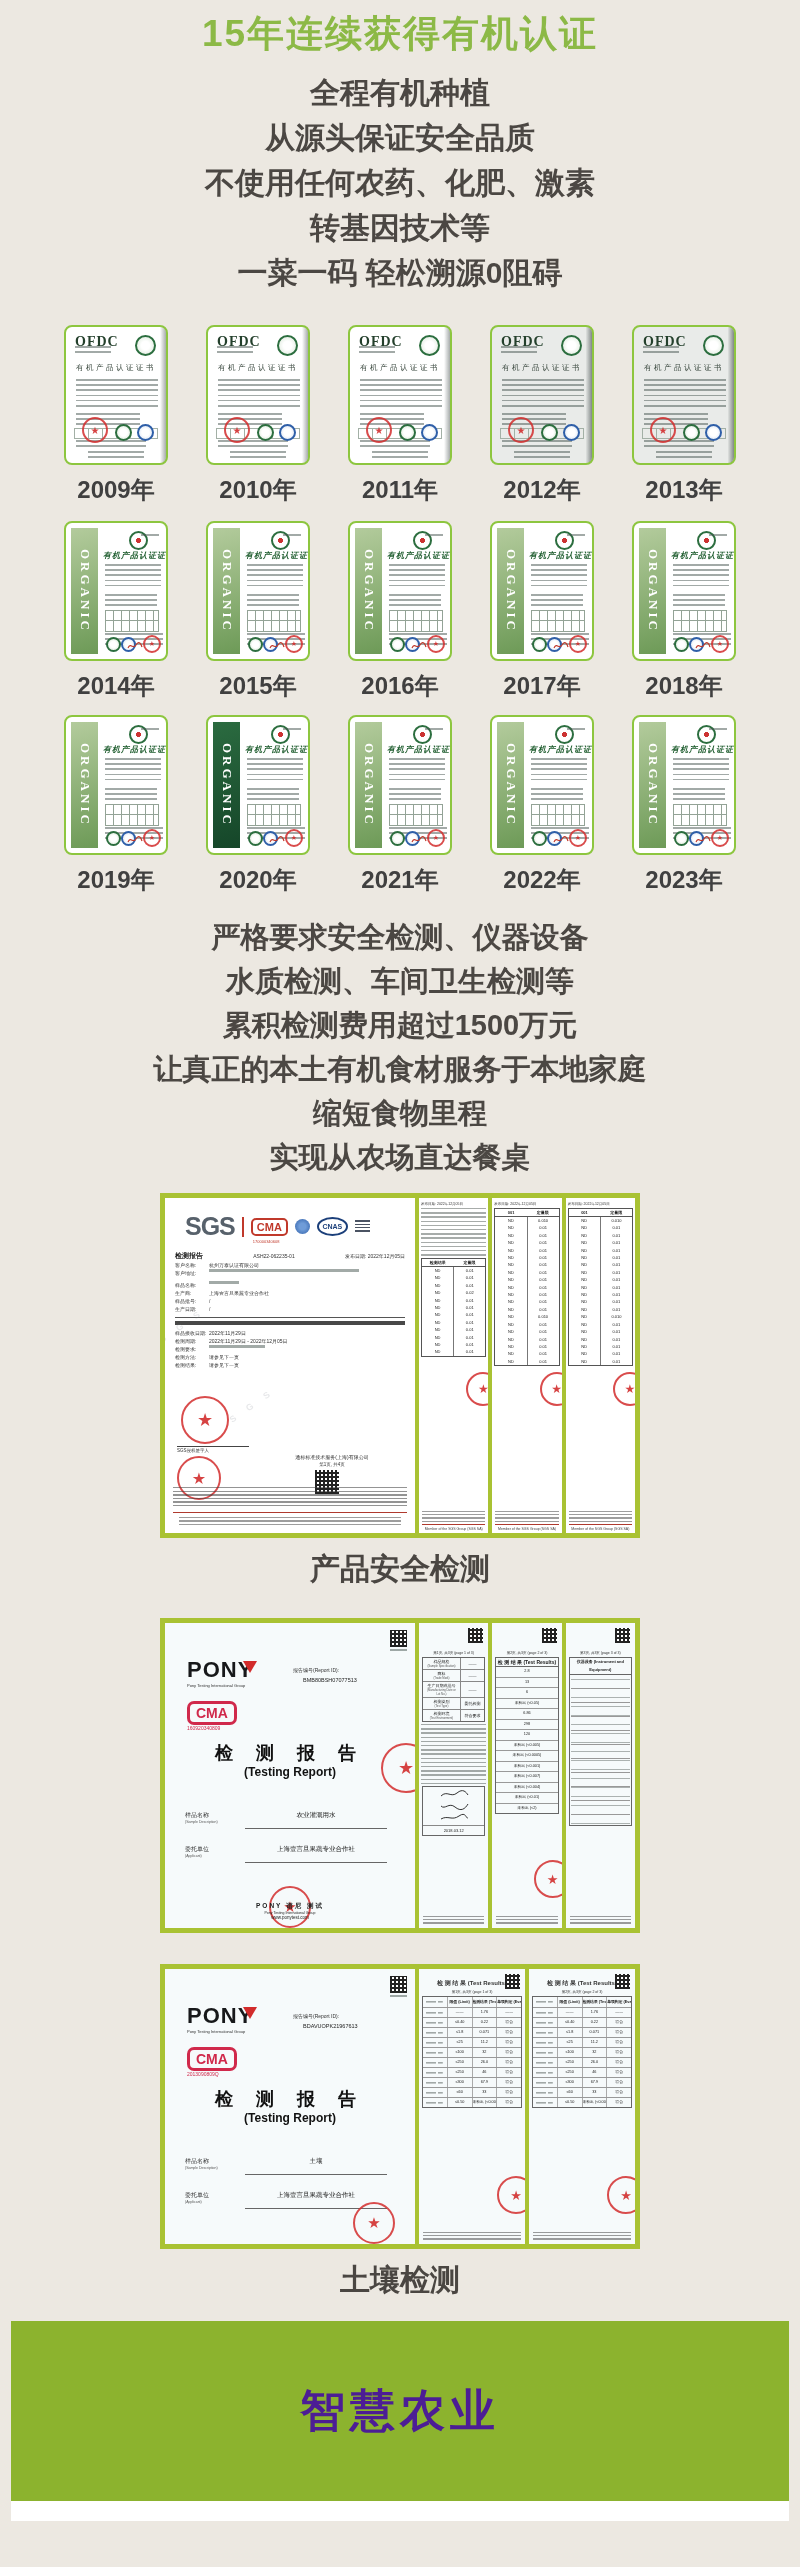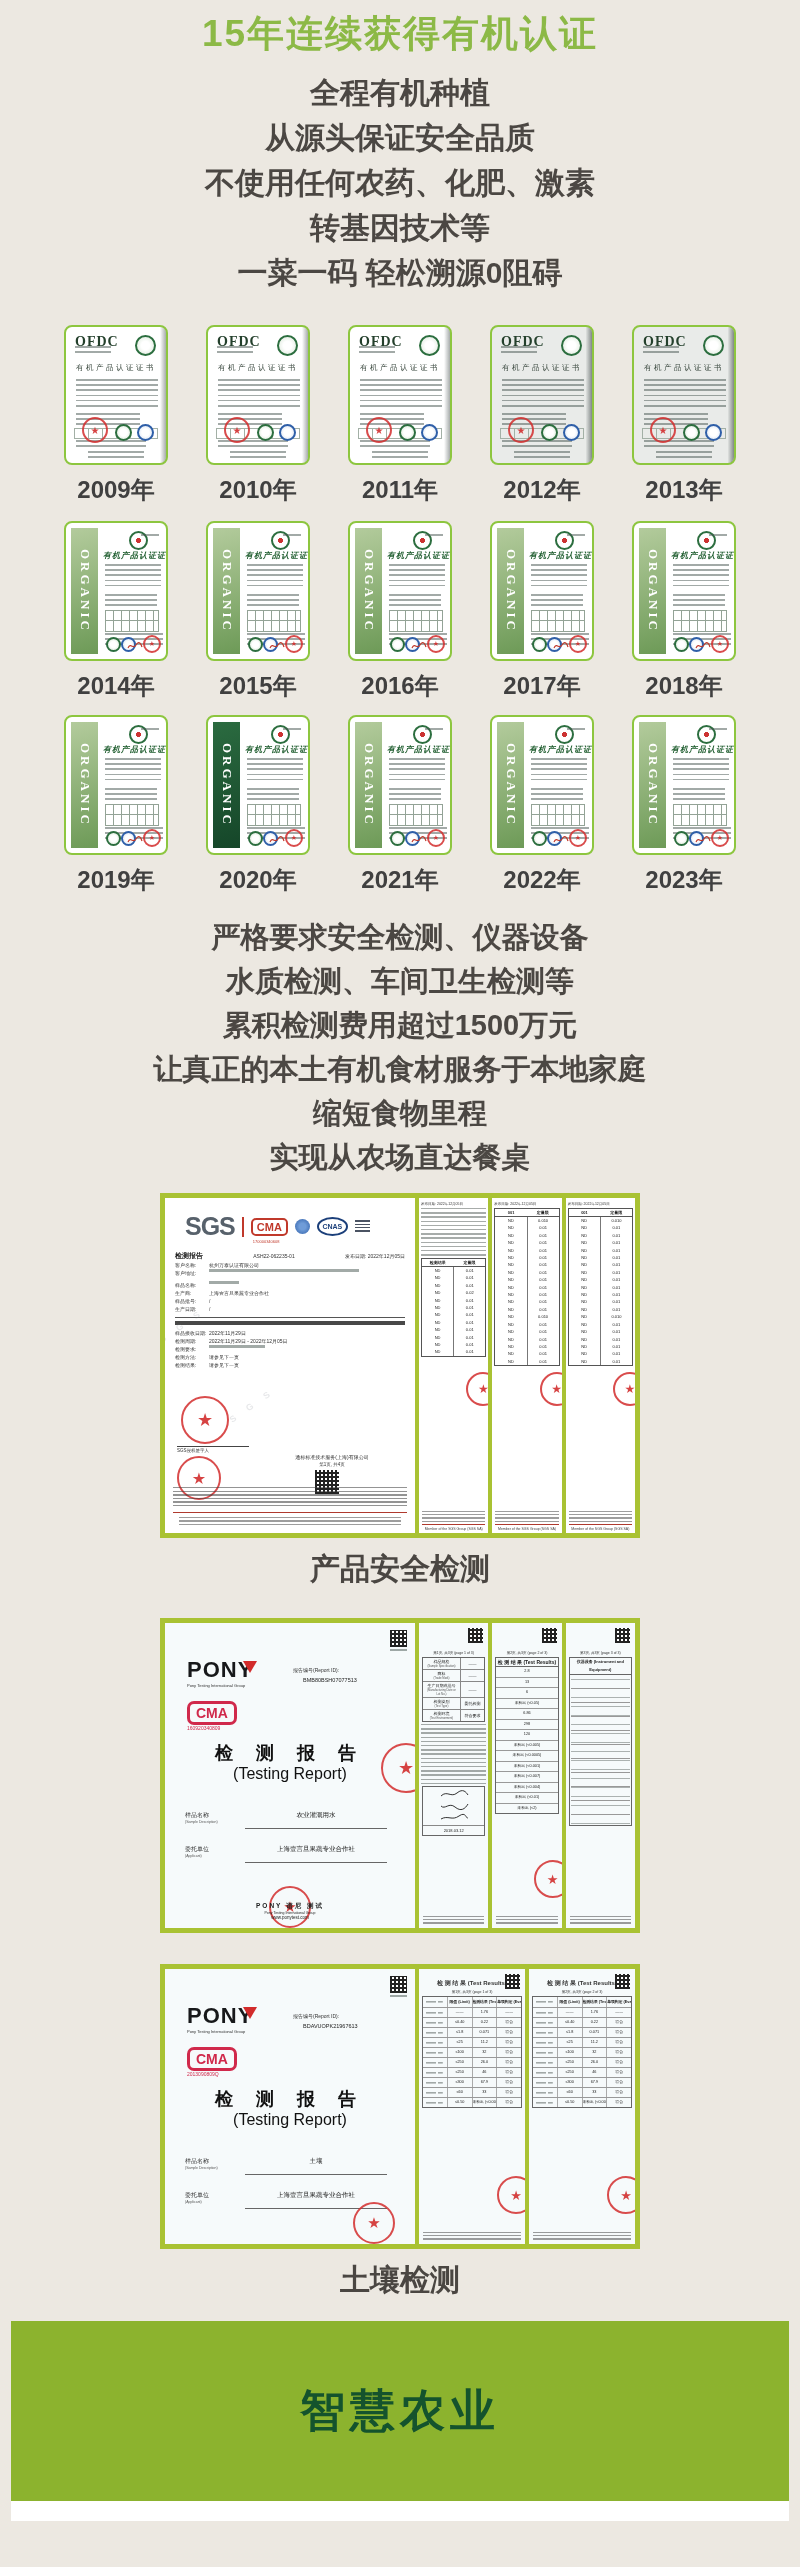--- a/index.html
+++ b/index.html
@@ -138,22 +138,22 @@
   .red-tri{position:absolute;right:-4px;top:2px;width:0;height:0;border-left:7px solid transparent;
            border-right:7px solid transparent;border-top:12px solid #d22b2b;}
   .pony-sub{position:absolute;top:60px;left:22px;font-size:4px;color:#333;}
   .pony-rep{position:absolute;top:44px;left:128px;font-size:5px;color:#333;}
   .pony-repno{position:absolute;top:54px;left:138px;font-size:5.5px;color:#222;}
   .cma2{position:absolute;top:78px;left:22px;border:3px solid #d0294b;border-radius:7px;
         color:#d0294b;font-weight:bold;font-size:14px;padding:0 6px;line-height:18px;}
   .cma2-num{position:absolute;top:102px;left:22px;font-size:5px;color:#d0294b;}
   .pony-title{position:absolute;top:118px;left:0;width:100%;text-align:center;font-size:18px;
               font-weight:bold;color:#111;letter-spacing:9px;}
-  .pony-title-en{position:absolute;top:142px;left:0;width:100%;text-align:center;font-size:16px;
-                 font-weight:normal;color:#111;}
+  .pony-title-en{position:absolute;top:142px;left:0;width:100%;text-align:center;font-size:12px;
+                 font-weight:bold;color:#111;}
   .pfield{position:absolute;left:20px;right:28px;}
   .pf1{top:188px;} .pf2{top:222px;}
   .pf-lb{font-size:6px;color:#333;}
   .pf-en{font-size:3.5px;color:#555;}
   .pf-val{position:absolute;top:0;left:60px;right:0;text-align:center;font-size:6.5px;color:#222;
           border-bottom:1px solid #666;padding-bottom:8px;}
   .pony-footer{position:absolute;bottom:8px;left:0;width:100%;text-align:center;color:#222;}
   .pony-f1{font-size:6.5px;font-weight:bold;letter-spacing:2px;}
   .pony-f2{font-size:3.5px;}
   .pony-f3{font-size:4.5px;}
@@ -180,21 +180,21 @@
   .p2row span:last-child{border-right:none;}
   .p2row.hd span{font-weight:bold;line-height:10px;}
   .p2-item{background:repeating-linear-gradient(to right,rgba(60,70,65,.45) 0 10px,transparent 10px 12px) center/70% 1.6px no-repeat;}
   .pp-sealBR{position:absolute;right:-10px;bottom:30px;width:34px;height:34px;font-size:13px;}
   .pp-foot{position:absolute;bottom:3px;left:4px;right:4px;height:9px;
            background:repeating-linear-gradient(to bottom,rgba(60,60,60,.5) 0 1.2px,transparent 1.2px 3.2px);}
   .sigsvg{display:block;margin:2px auto;}
   .pp-date{text-align:center;font-size:4px;border-top:1px solid #888;line-height:9px;}
   
   .banner{margin-top:24px;height:180px;background:#8cb32e;display:flex;align-items:center;
-          justify-content:center;gap:46px;color:#14532d;font-size:45px;font-weight:bold;letter-spacing:5px;}
+          justify-content:center;gap:46px;color:#4c1d95;font-size:45px;font-weight:bold;letter-spacing:5px;}
   .white-strip{height:20px;background:#ffffff;}
 </style>
 </head>
 <body>
 
 <div class="page">
 
   <div class="main-title">15年连续获得有机认证</div>
 
   <div class="intro">

